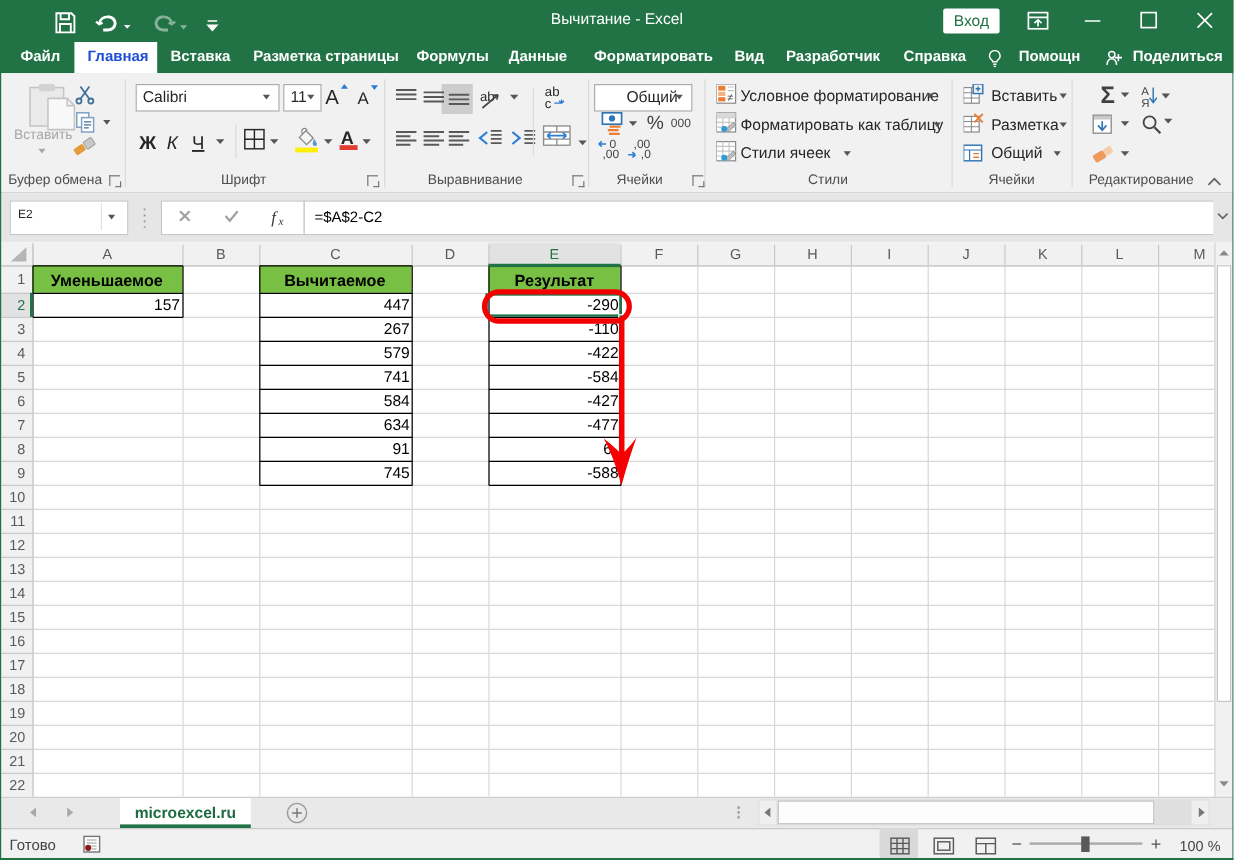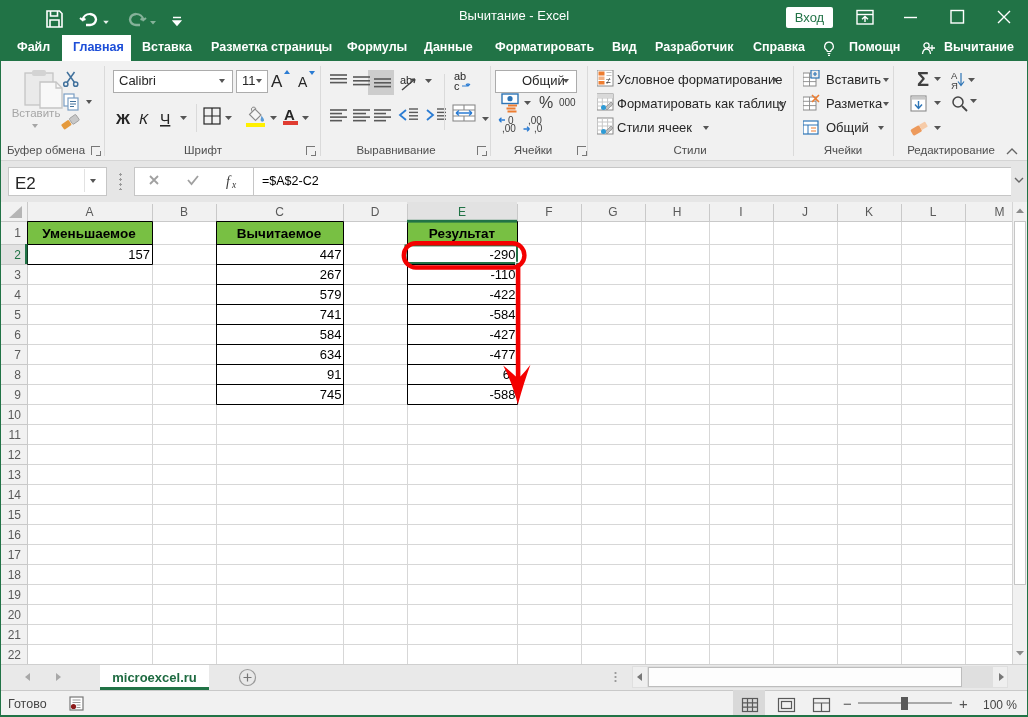--- a/index.html
+++ b/index.html
@@ -69,21 +69,21 @@
     </g>
   </svg>
 <div class="tabtxt" style="left:849px">Помощн</div>
 <svg class="abs" style="left:921px;top:41px" width="15" height="15">
  <g stroke="#fff" fill="none" stroke-width="1.3">
   <circle cx="5.5" cy="4.5" r="2.6"></circle>
       <path d="M1.5 13 q0.5-5 4-5 q3.5 0 4 5"></path>
       <path d="M11 4 v6 m-3 -3 h6"></path>
     </g>
   </svg>
-<div class="tabtxt" style="left:944px">Вычитание</div>
+<div class="tabtxt" style="left:944px">Поделиться</div>
 
 <div class="abs" style="left:0;top:61px;width:1028px;height:99px;background:#F1F1F1;border-bottom:1px solid #D5D5D5"></div>
 <div class="rsep" style="left:104px"></div>
 <div class="rsep" style="left:320px"></div>
 <div class="rsep" style="left:490px"></div>
 <div class="rsep" style="left:587px"></div>
 <div class="rsep" style="left:793px"></div>
 <div class="rsep" style="left:893px"></div>
 <svg class="abs" style="left:20px;top:68px" width="80" height="70">
   <g opacity="0.75">
@@ -327,21 +327,21 @@
   </g>
   <path d="M29 60 h7 l-3.5 4 z" fill="#555"></path>
 </svg>
 <div class="glabel" style="left:951px;top:144px">Редактирование</div>
 <svg class="abs" style="left:1004px;top:146px" width="16" height="12">
   <path d="M3 8 l5 -5 l5 5" stroke="#666" stroke-width="1.4" fill="none"></path>
   </svg>
 
 <div class="abs" style="left:0;top:161px;width:1028px;height:41px;background:#E6E6E6"></div>
 <div class="abs" style="left:8px;top:167px;width:97px;height:27px;background:#fff;border:1px solid #C6C6C6"></div>
-<div class="abs" style="left:15px;top:174px;font-size:17px;color:#262626">E2</div>
+<div class="abs" style="left:15px;top:174px;font-size:10px;color:#262626">E2</div>
 <div class="abs" style="left:84px;top:169px;width:1px;height:23px;background:#E2E2E2"></div>
 <div class="da" style="left:90px;top:179px"></div>
 <div class="abs" style="left:119px;top:172px;width:3px;height:18px;
   background-image:radial-gradient(circle,#9a9a9a 1px,transparent 1.2px);background-size:3px 5px"></div>
 <div class="abs" style="left:134px;top:167px;width:118px;height:27px;background:#fff;border:1px solid #C6C6C6"></div>
 <svg class="abs" style="left:140px;top:171px" width="110" height="20">
   <path d="M10 5 l8 8 m0 -8 l-8 8" stroke="#A0A0A0" stroke-width="1.8" fill="none"></path>
   <path d="M48 9 l3.5 4 l6.5 -8" stroke="#A0A0A0" stroke-width="1.8" fill="none"></path>
   <text x="86" y="15" font-size="14" font-style="italic" fill="#3a3a3a" font-family="Liberation Serif,serif">f</text>
   <text x="92" y="16.5" font-size="9.5" font-style="italic" fill="#3a3a3a" font-family="Liberation Serif,serif">x</text>

